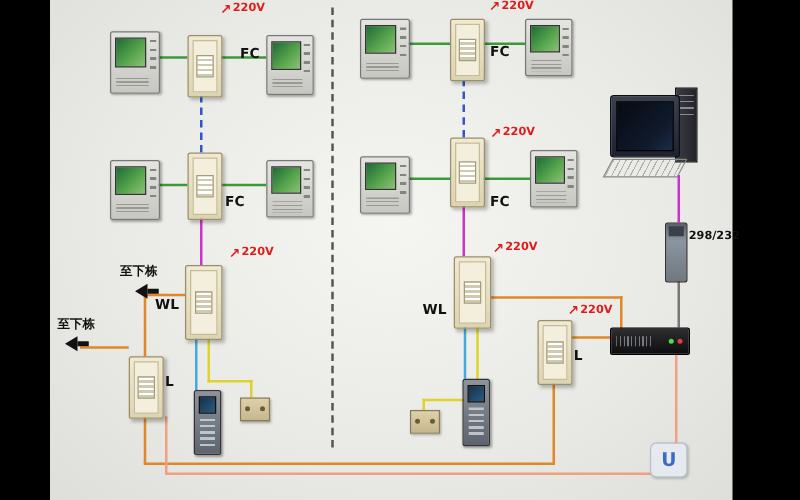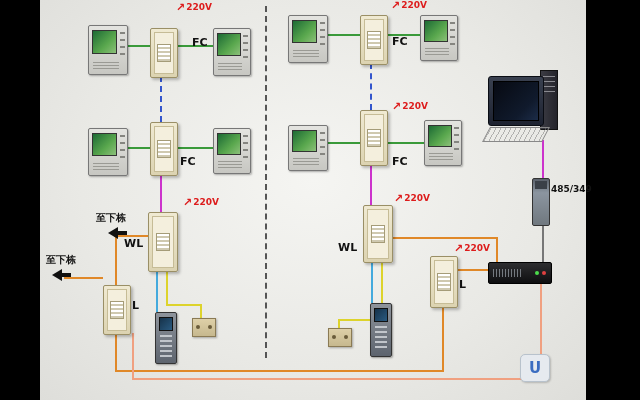--- a/index.html
+++ b/index.html
@@ -258,21 +258,21 @@
     </div>
 
     <div class="dev-label" style="left:152px;top:37px;">FC</div>
     <div class="dev-label" style="left:140px;top:156px;">FC</div>
     <div class="dev-label" style="left:352px;top:36px;">FC</div>
     <div class="dev-label" style="left:352px;top:156px;">FC</div>
     <div class="dev-label" style="left:84px;top:238px;">WL</div>
     <div class="dev-label" style="left:298px;top:242px;">WL</div>
     <div class="dev-label" style="left:92px;top:300px;">L</div>
     <div class="dev-label" style="left:419px;top:279px;">L</div>
-    <div class="dev-label" style="left:511px;top:185px;font-size:9px;">485/349</div>
+    <div class="dev-label" style="left:511px;top:185px;font-size:9px;">298/232</div>
 
     <div class="cjk-label" style="left:56px;top:213px;">至下栋</div>
     <div class="arrow-next" style="left:68px;top:227px;">
       <span class="tri"></span>
         <span class="tail"></span>
     </div>
     <div class="cjk-label" style="left:6px;top:255px;">至下栋</div>
     <div class="arrow-next" style="left:12px;top:269px;">
       <span class="tri"></span>
         <span class="tail"></span>

